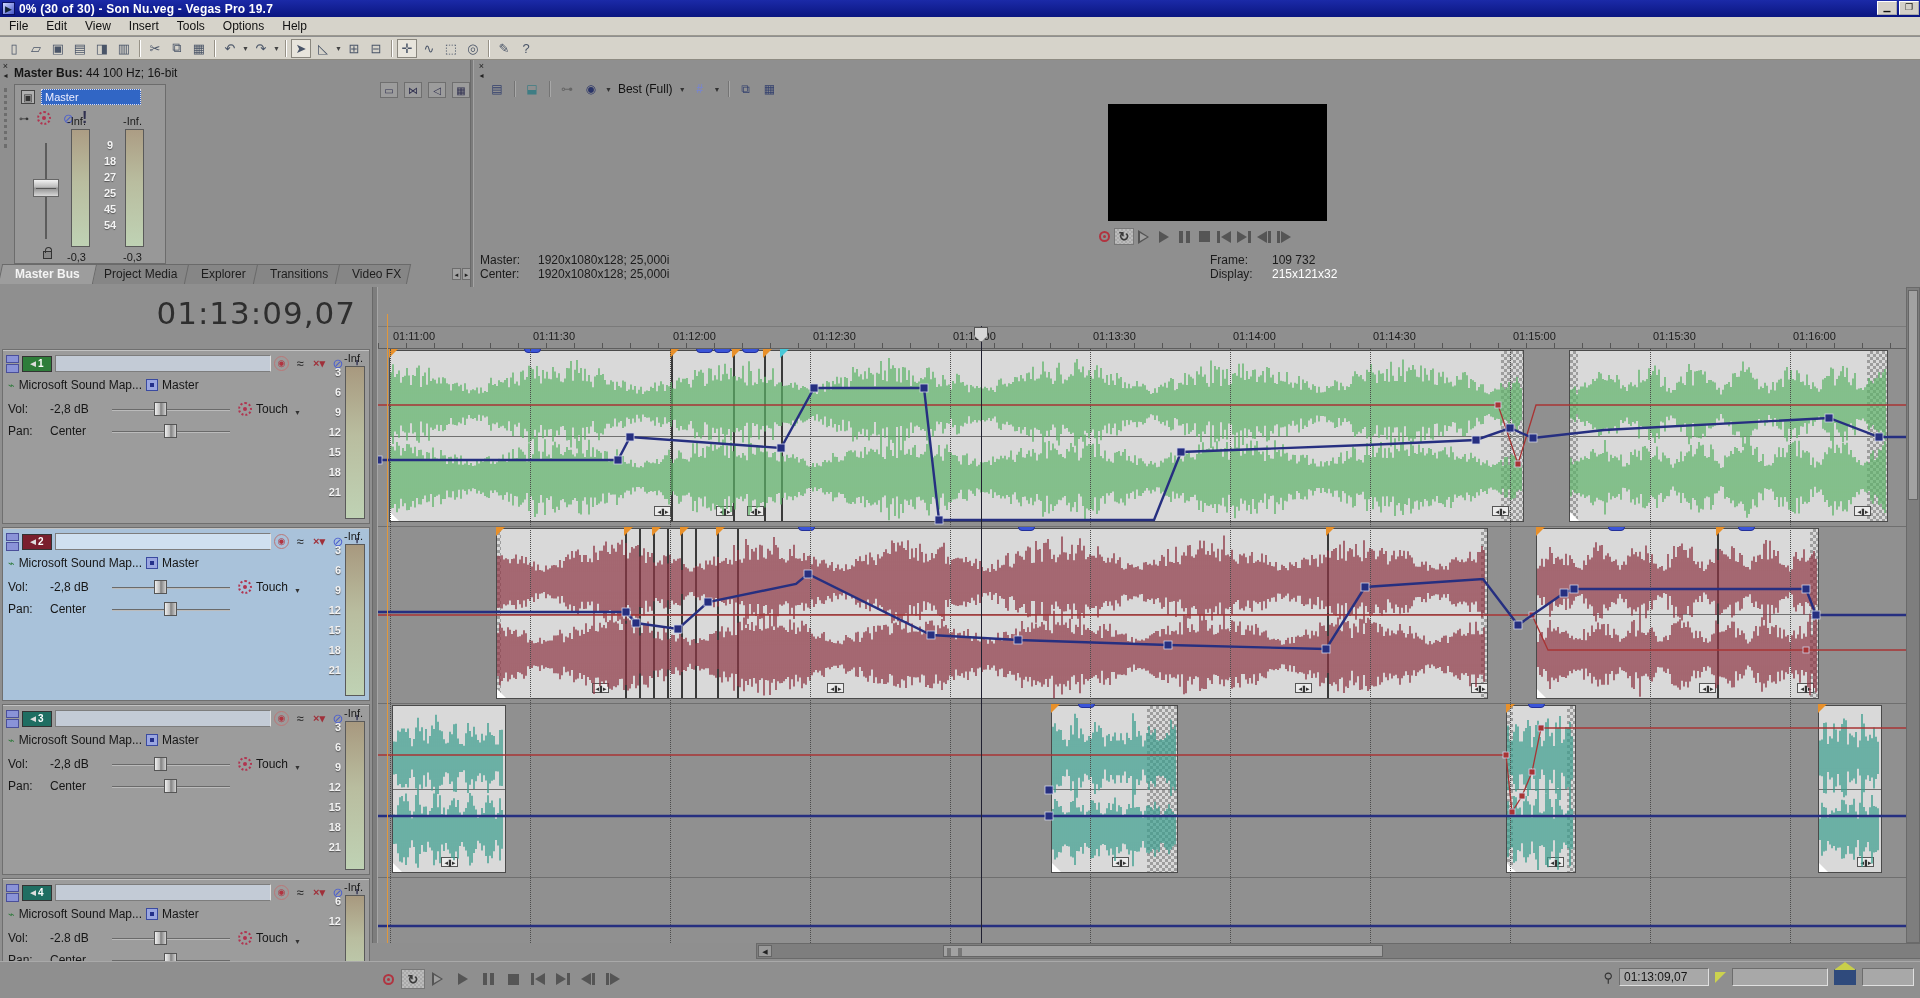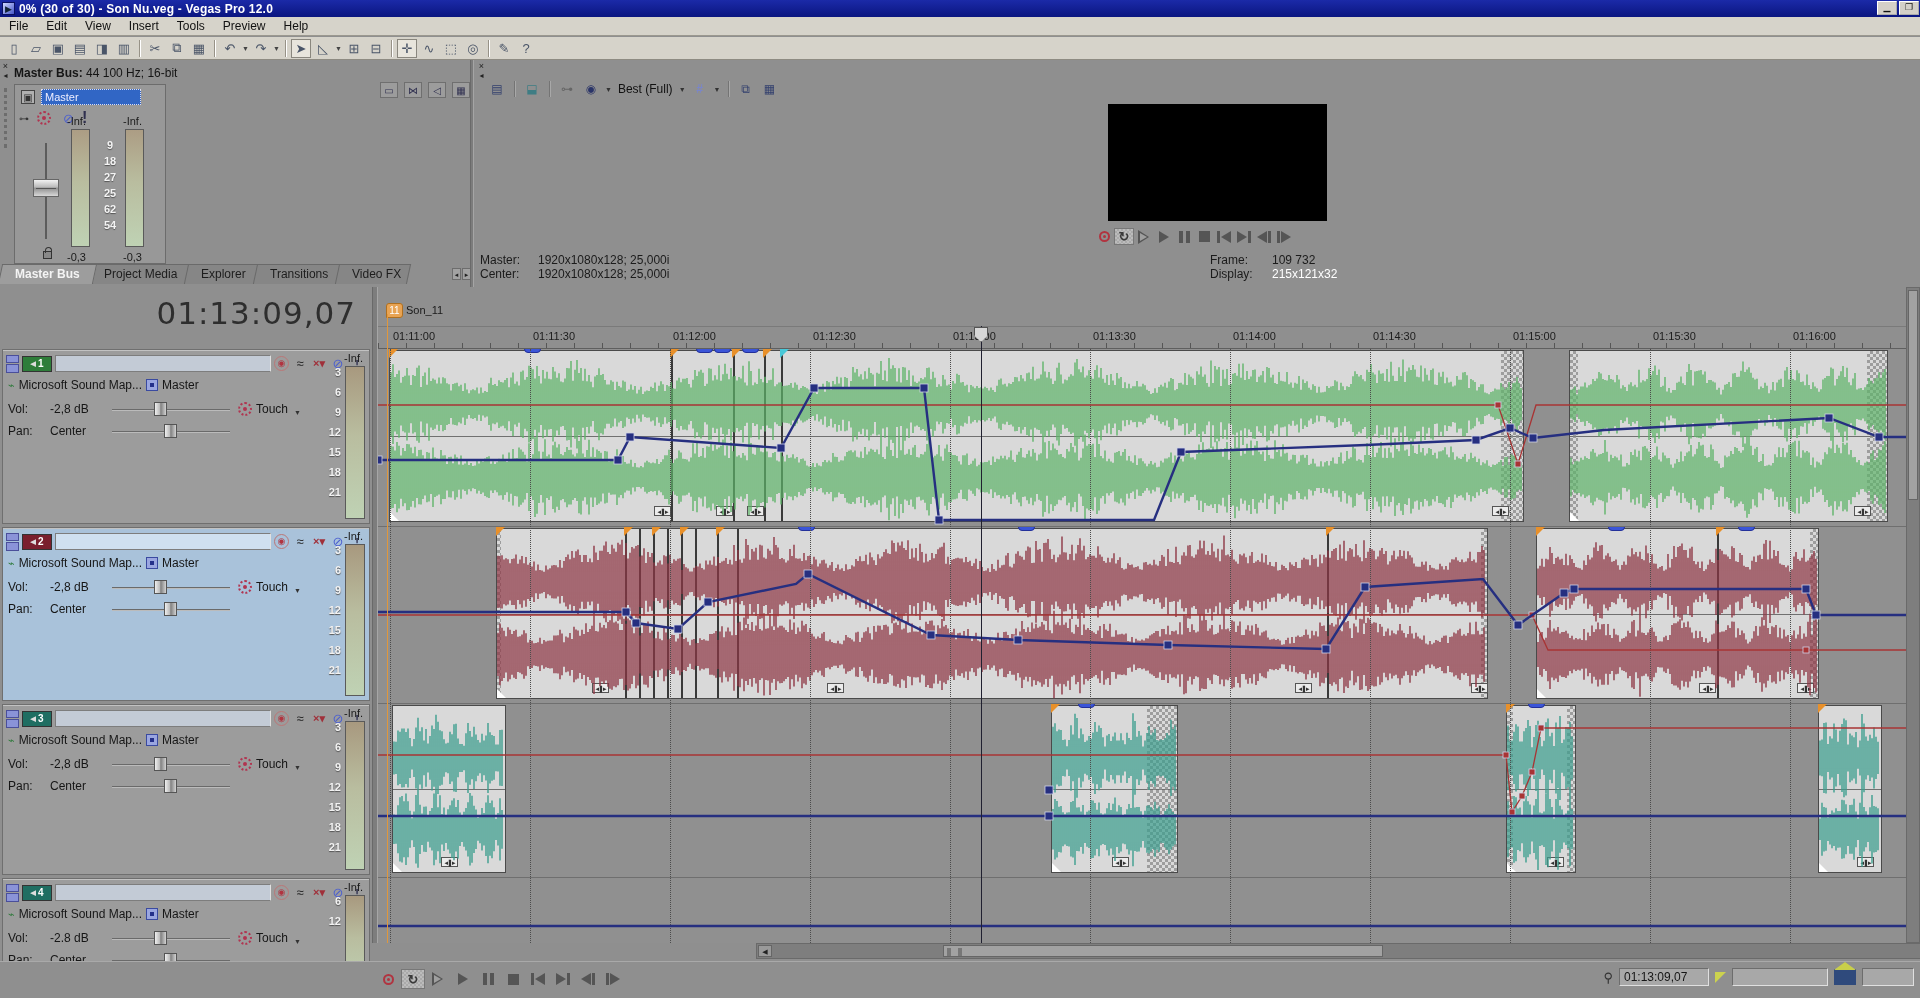--- a/index.html
+++ b/index.html
@@ -234,34 +234,34 @@
   #statustri { width:0; height:0; border-top:11px solid #ccd24e; border-right:11px solid transparent; }
   #homeico { width:22px; height:16px; position:relative; background:#2f4a7c; }
   #homeico:before { content:""; position:absolute; left:0; top:-7px; width:0; height:0;
     border-left:11px solid transparent; border-right:11px solid transparent; border-bottom:8px solid #c9cf4a; }
 </style>
 </head>
 <body>
 
 <div id="titlebar">
   <span id="titleicon">▶</span>
-  <span id="titletext">0% (30 of 30) - Son Nu.veg - Vegas Pro 12.0</span>
+  <span id="titletext">0% (30 of 30) - Son Nu.veg - Vegas Pro 19.7</span>
   <span id="winbtns">
     <span class="winbtn">▁</span>
     <span class="winbtn">❐</span>
   </span>
 </div>
 
 <div id="menubar">
     <span class="menuitem">File</span>
     <span class="menuitem">Edit</span>
     <span class="menuitem">View</span>
     <span class="menuitem">Insert</span>
     <span class="menuitem">Tools</span>
-    <span class="menuitem">Preview</span>
+    <span class="menuitem">Options</span>
     <span class="menuitem">Help</span>
   </div>
 <div id="toolbar">
     <span class="tbico">▯</span>
     <span class="tbico">▱</span>
     <span class="tbico">▣</span>
     <span class="tbico">▤</span>
     <span class="tbico">◨</span>
     <span class="tbico">▥</span>
     <span class="tbsep"></span>
@@ -324,21 +324,21 @@
         <div class="meterbar"></div>
       </div>
     <div class="meterwrap" style="left:110px">
         <div class="meterbar"></div>
       </div>
     <div id="mscale">
         <div>9</div>
         <div>18</div>
         <div>27</div>
         <div>25</div>
-        <div>62</div>
+        <div>45</div>
         <div>54</div>
       </div>
     <span class="mval" style="left:52px">-0,3</span>
     <span class="mval" style="left:108px">-0,3</span>
     <span id="mb-lock"></span>
   </div>
 
   <div id="docktabs">
       <span class="dtab active"><span>Master Bus</span></span>
       <span class="dtab"><span>Project Media</span></span>
@@ -656,24 +656,20 @@
             <div style="height:20px">6</div>
             <div style="height:20px">12</div>
           </div>
           <div class="th-bar"></div>
         </div>
       </div>
     </div>
   <div id="coldiv"></div>
 
   <div id="tl">
-    <div id="markerrow">
-      <div id="markerflag">11</div>
-      <div id="markerlabel">Son_11</div>
-    </div>
     <div id="ruler">
         <div id="rticks"></div>
         <span class="rlab" style="left: 15px;">01:11:00</span>
         <span class="rlab" style="left: 155px;">01:11:30</span>
         <span class="rlab" style="left: 295px;">01:12:00</span>
         <span class="rlab" style="left: 435px;">01:12:30</span>
         <span class="rlab" style="left: 575px;">01:13:00</span>
         <span class="rlab" style="left: 715px;">01:13:30</span>
         <span class="rlab" style="left: 855px;">01:14:00</span>
         <span class="rlab" style="left: 995px;">01:14:30</span>

